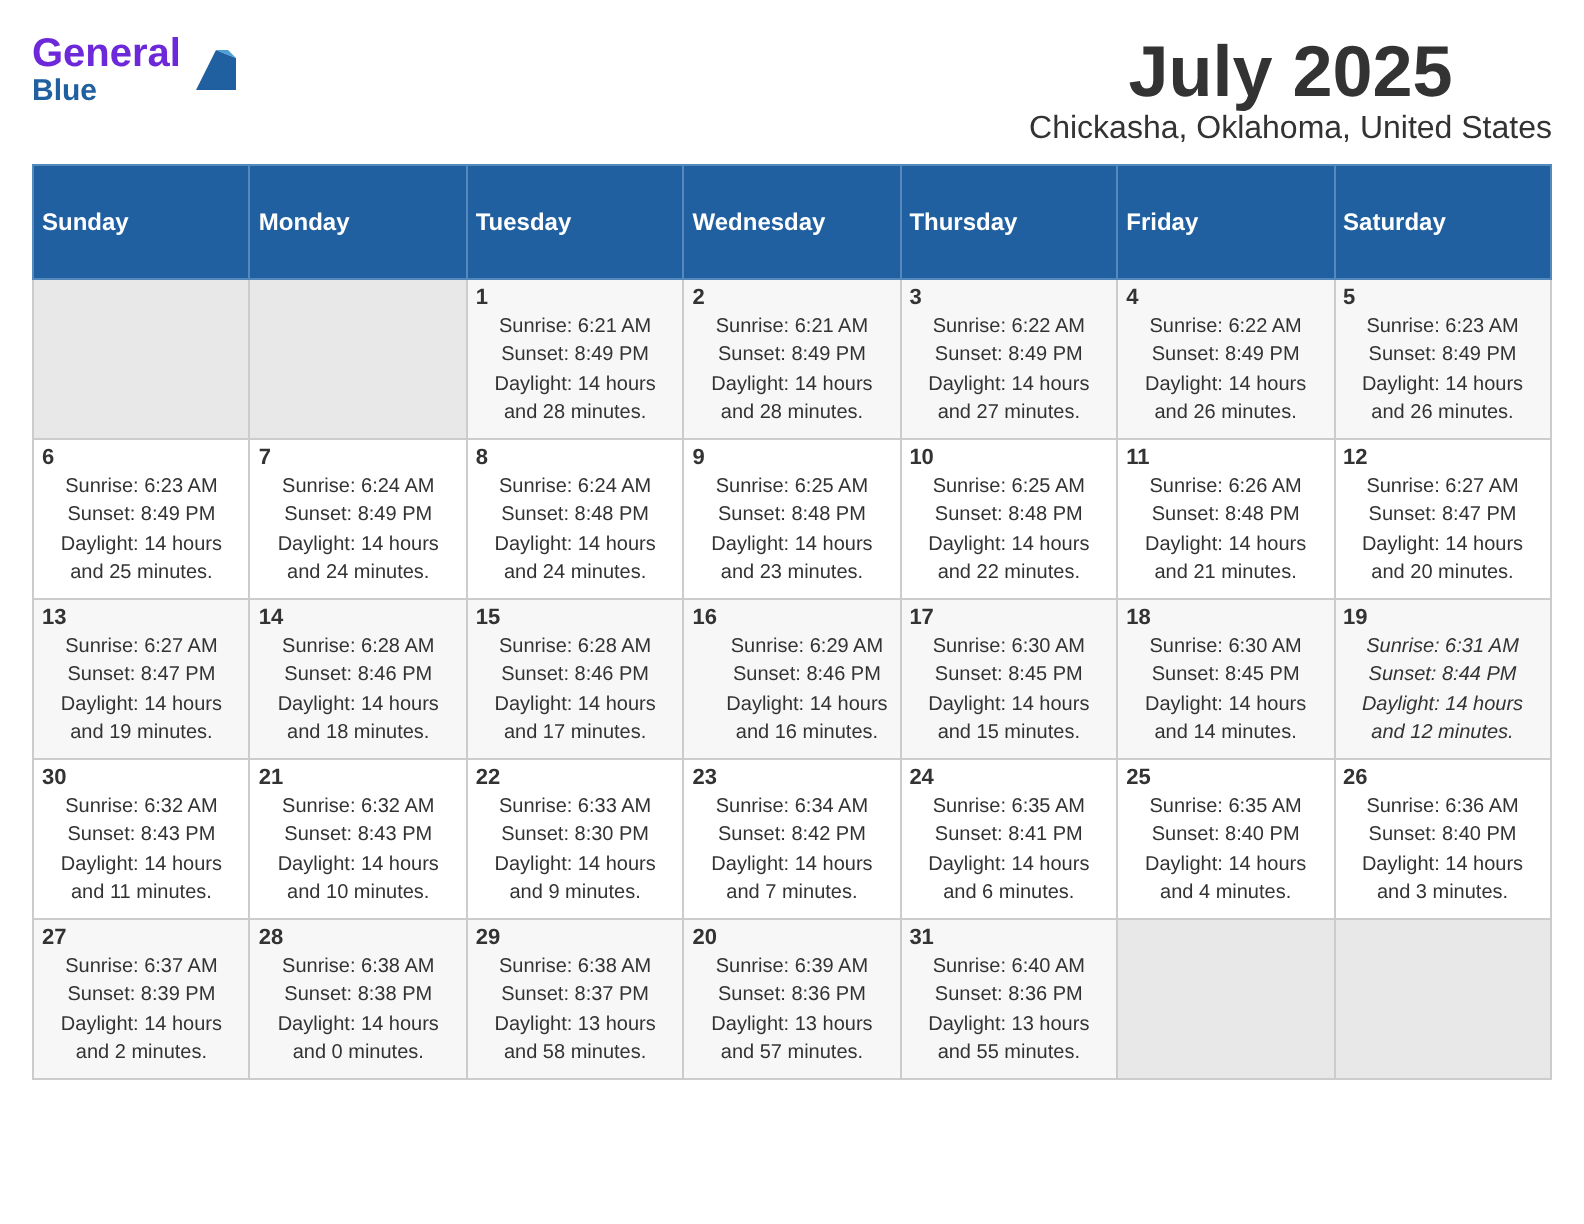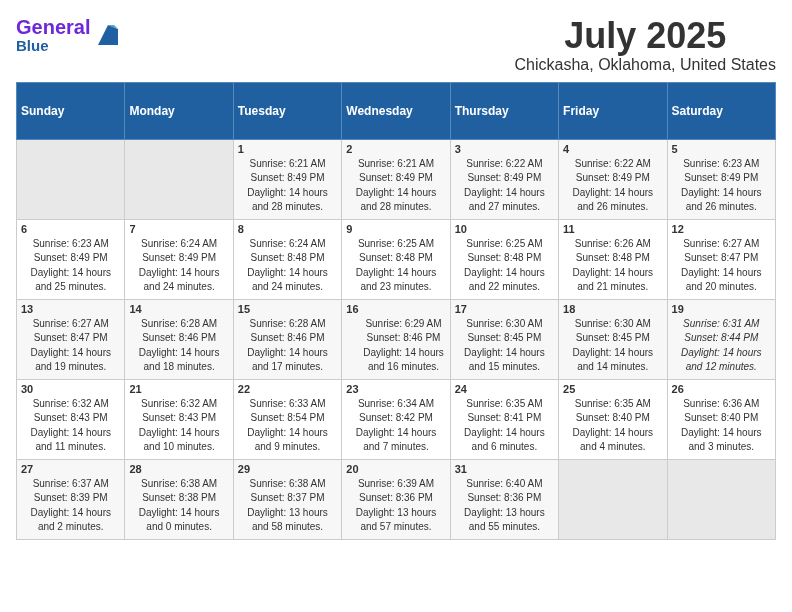--- a/index.html
+++ b/index.html
@@ -288,21 +288,21 @@
           <td>
             <span class="day-num">21</span>
             <div class="day-info" style="white-space: pre-line;">Sunrise: 6:32 AM
 Sunset: 8:43 PM
 Daylight: 14 hours
 and 10 minutes.</div>
           </td>
           <td>
             <span class="day-num">22</span>
             <div class="day-info" style="white-space: pre-line;">Sunrise: 6:33 AM
-Sunset: 8:54 PM
+Sunset: 8:30 PM
 Daylight: 14 hours
 and 9 minutes.</div>
           </td>
           <td>
             <span class="day-num">23</span>
             <div class="day-info" style="white-space: pre-line;">Sunrise: 6:34 AM
 Sunset: 8:42 PM
 Daylight: 14 hours
 and 7 minutes.</div>
           </td>

